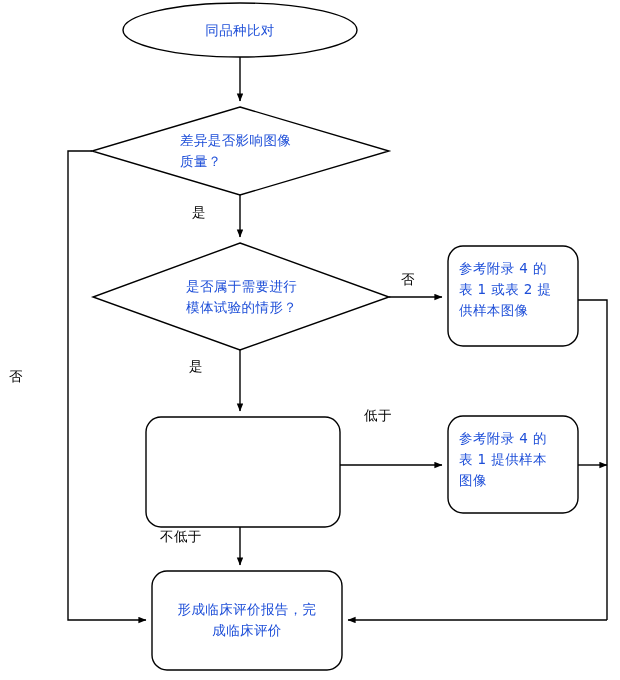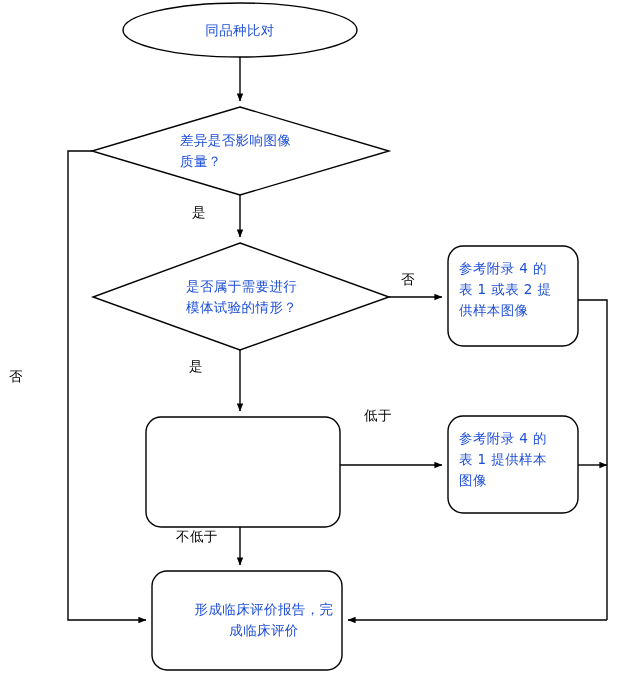--- a/index.html
+++ b/index.html
@@ -114,34 +114,34 @@
 
   <div class="node-text left" style="left:459px; top:252px; width:112px; height:74px;">参考附录 4 的
 表 1 或表 2 提
 供样本图像</div>
 
 
   <div class="node-text left" style="left:459px; top:422px; width:112px; height:74px;">参考附录 4 的
 表 1 提供样本
 图像</div>
 
-  <div class="node-text center" style="left:175px; top:586px; width:178px; height:68px;">形成临床评价报告，完
+  <div class="node-text center" style="left:158px; top:586px; width:178px; height:68px;">形成临床评价报告，完
 成临床评价</div>
 
   <div class="edge-label" style="left:192px; top:204px;">是</div>
 
   <div class="edge-label" style="left:9px; top:368px;">否</div>
 
   <div class="edge-label" style="left:189px; top:358px;">是</div>
 
   <div class="edge-label" style="left:401px; top:271px;">否</div>
 
   <div class="edge-label" style="left:364px; top:407px;">低于</div>
 
-  <div class="edge-label" style="left:176px; top:528px;">不低于</div>
+  <div class="edge-label" style="left:160px; top:528px;">不低于</div>
 
   <div class="hit" style="left:123px; top:3px; width:234px; height:54px;"></div>
   <div class="hit" style="left:92px; top:107px; width:297px; height:88px;"></div>
   <div class="hit" style="left:93px; top:243px; width:296px; height:107px;"></div>
   <div class="hit" style="left:448px; top:246px; width:130px; height:100px;"></div>
   <div class="hit" style="left:146px; top:417px; width:194px; height:110px;"></div>
   <div class="hit" style="left:448px; top:416px; width:130px; height:97px;"></div>
   <div class="hit" style="left:152px; top:571px; width:190px; height:99px;"></div>
 
 </div>

